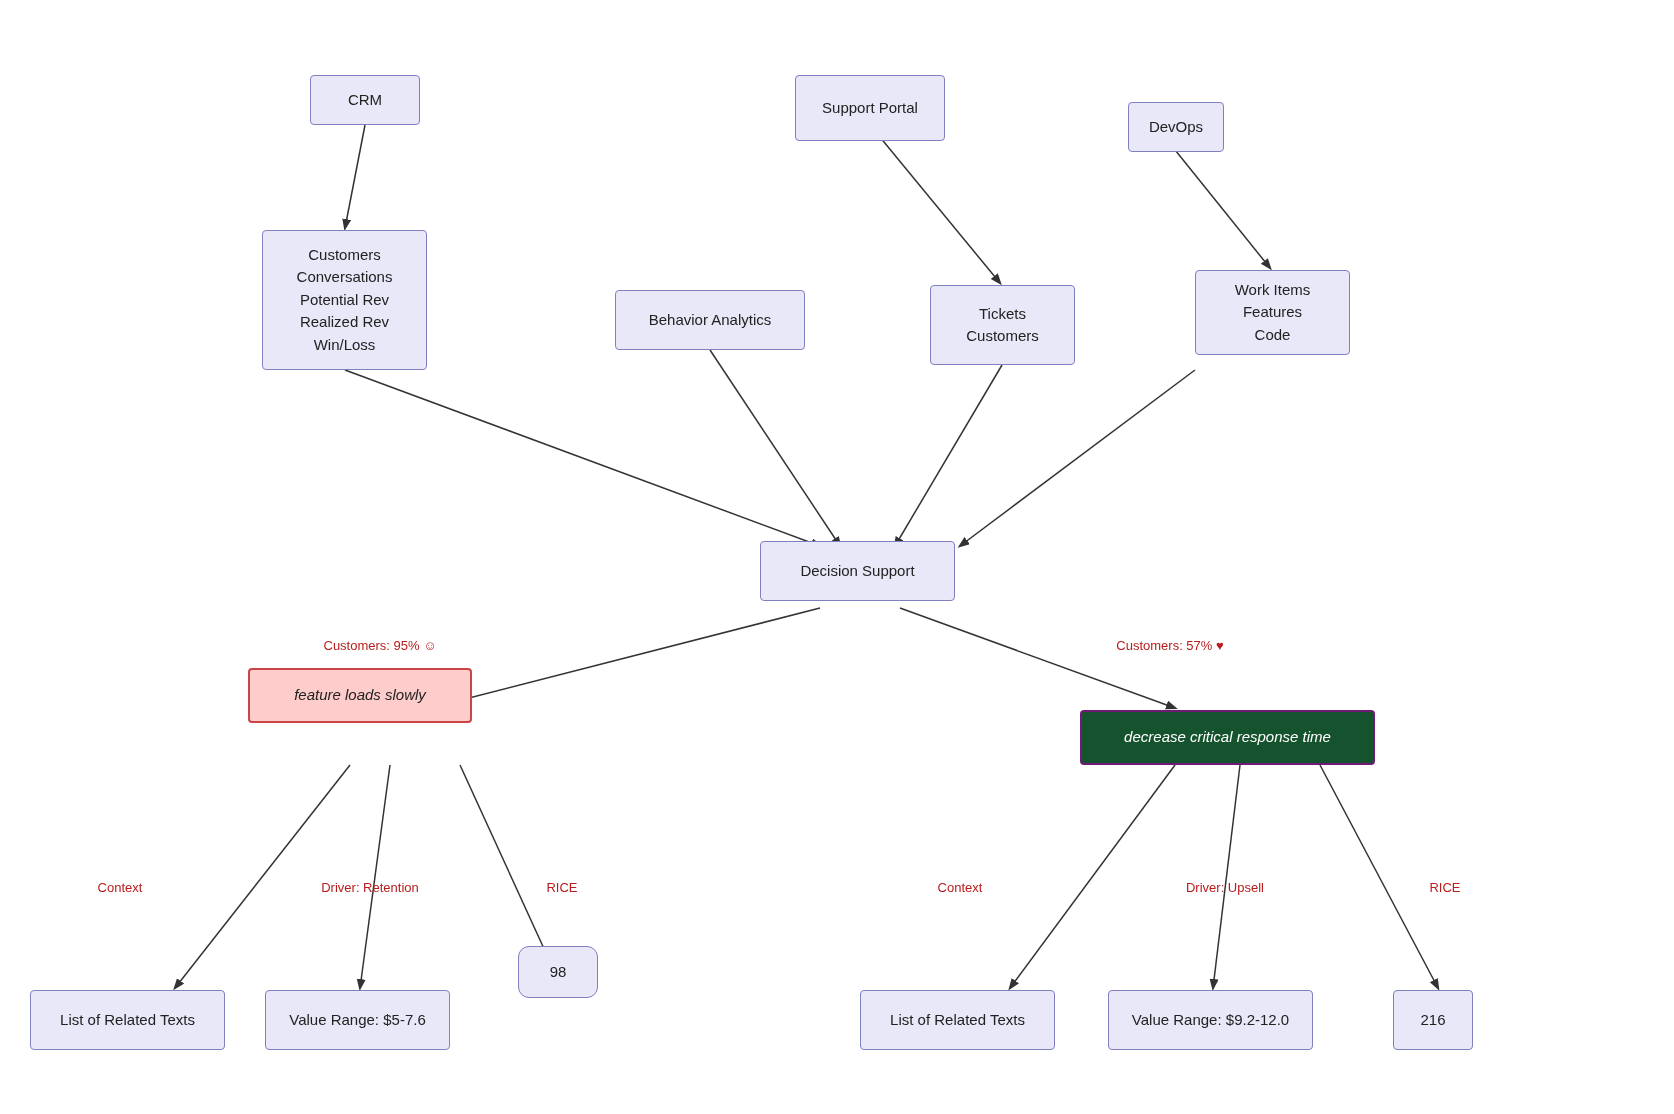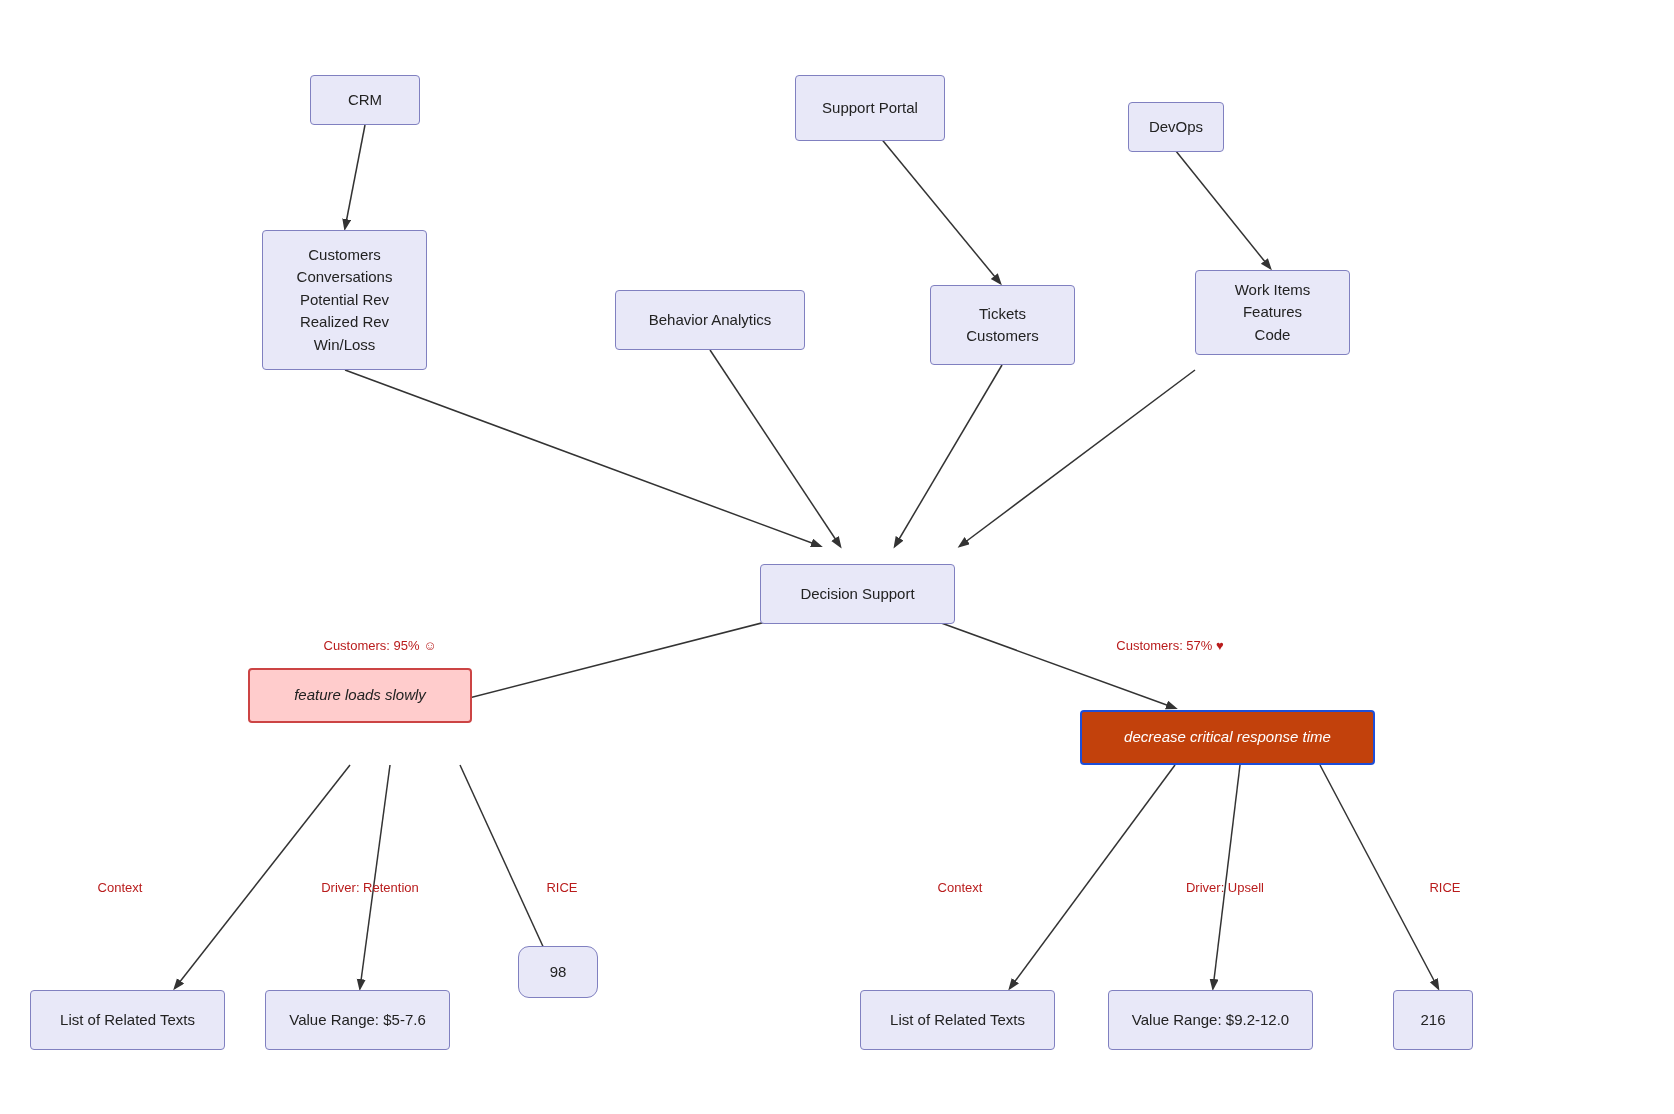--- a/index.html
+++ b/index.html
@@ -28,22 +28,22 @@
       font-size: 15px;
       color: #222;
       padding: 24px 12px;
       line-height: 1.5;
     }
     .node-red {
       background: #ffcccc;
       border: 2px solid #cc4444;
     }
     .node-green {
-      background: #c2410c;
-      border: 2px solid #1d4ed8;
+      background: #14532d;
+      border: 2px solid #701a75;
       color: #fff;
     }
     .label {
       position: absolute;
       font-size: 13px;
       color: #b91c1c;
       text-align: center;
     }
     svg.arrows {
       position: absolute;
@@ -120,21 +120,21 @@
 
   <div class="node" style="left:615px;top:290px;width:190px;height:60px;">Behavior Analytics</div>
 
   <div class="node" style="left:930px;top:285px;width:145px;height:80px;white-space:pre-line;">Tickets
 Customers</div>
 
   <div class="node" style="left:1195px;top:270px;width:155px;height:85px;white-space:pre-line;">Work Items
 Features
 Code</div>
 
-  <div class="node" style="left:760px;top:564px;width:195px;height:60px;">Decision Support</div>
+  <div class="node" style="left:760px;top:541px;width:195px;height:60px;">Decision Support</div>
 
   <div class="label" style="left:280px;top:638px;width:200px;">Customers: 95% ☺</div>
 
   <div class="label" style="left:1060px;top:638px;width:220px;">Customers: 57% ♥</div>
 
   <div class="node node-red" style="left:248px;top:668px;width:224px;height:55px;font-style:italic;">feature loads slowly</div>
 
   <div class="node node-green" style="left:1080px;top:710px;width:295px;height:55px;font-style:italic;">decrease critical response time</div>
 
   <div class="label" style="left:80px;top:880px;width:80px;">Context</div>

